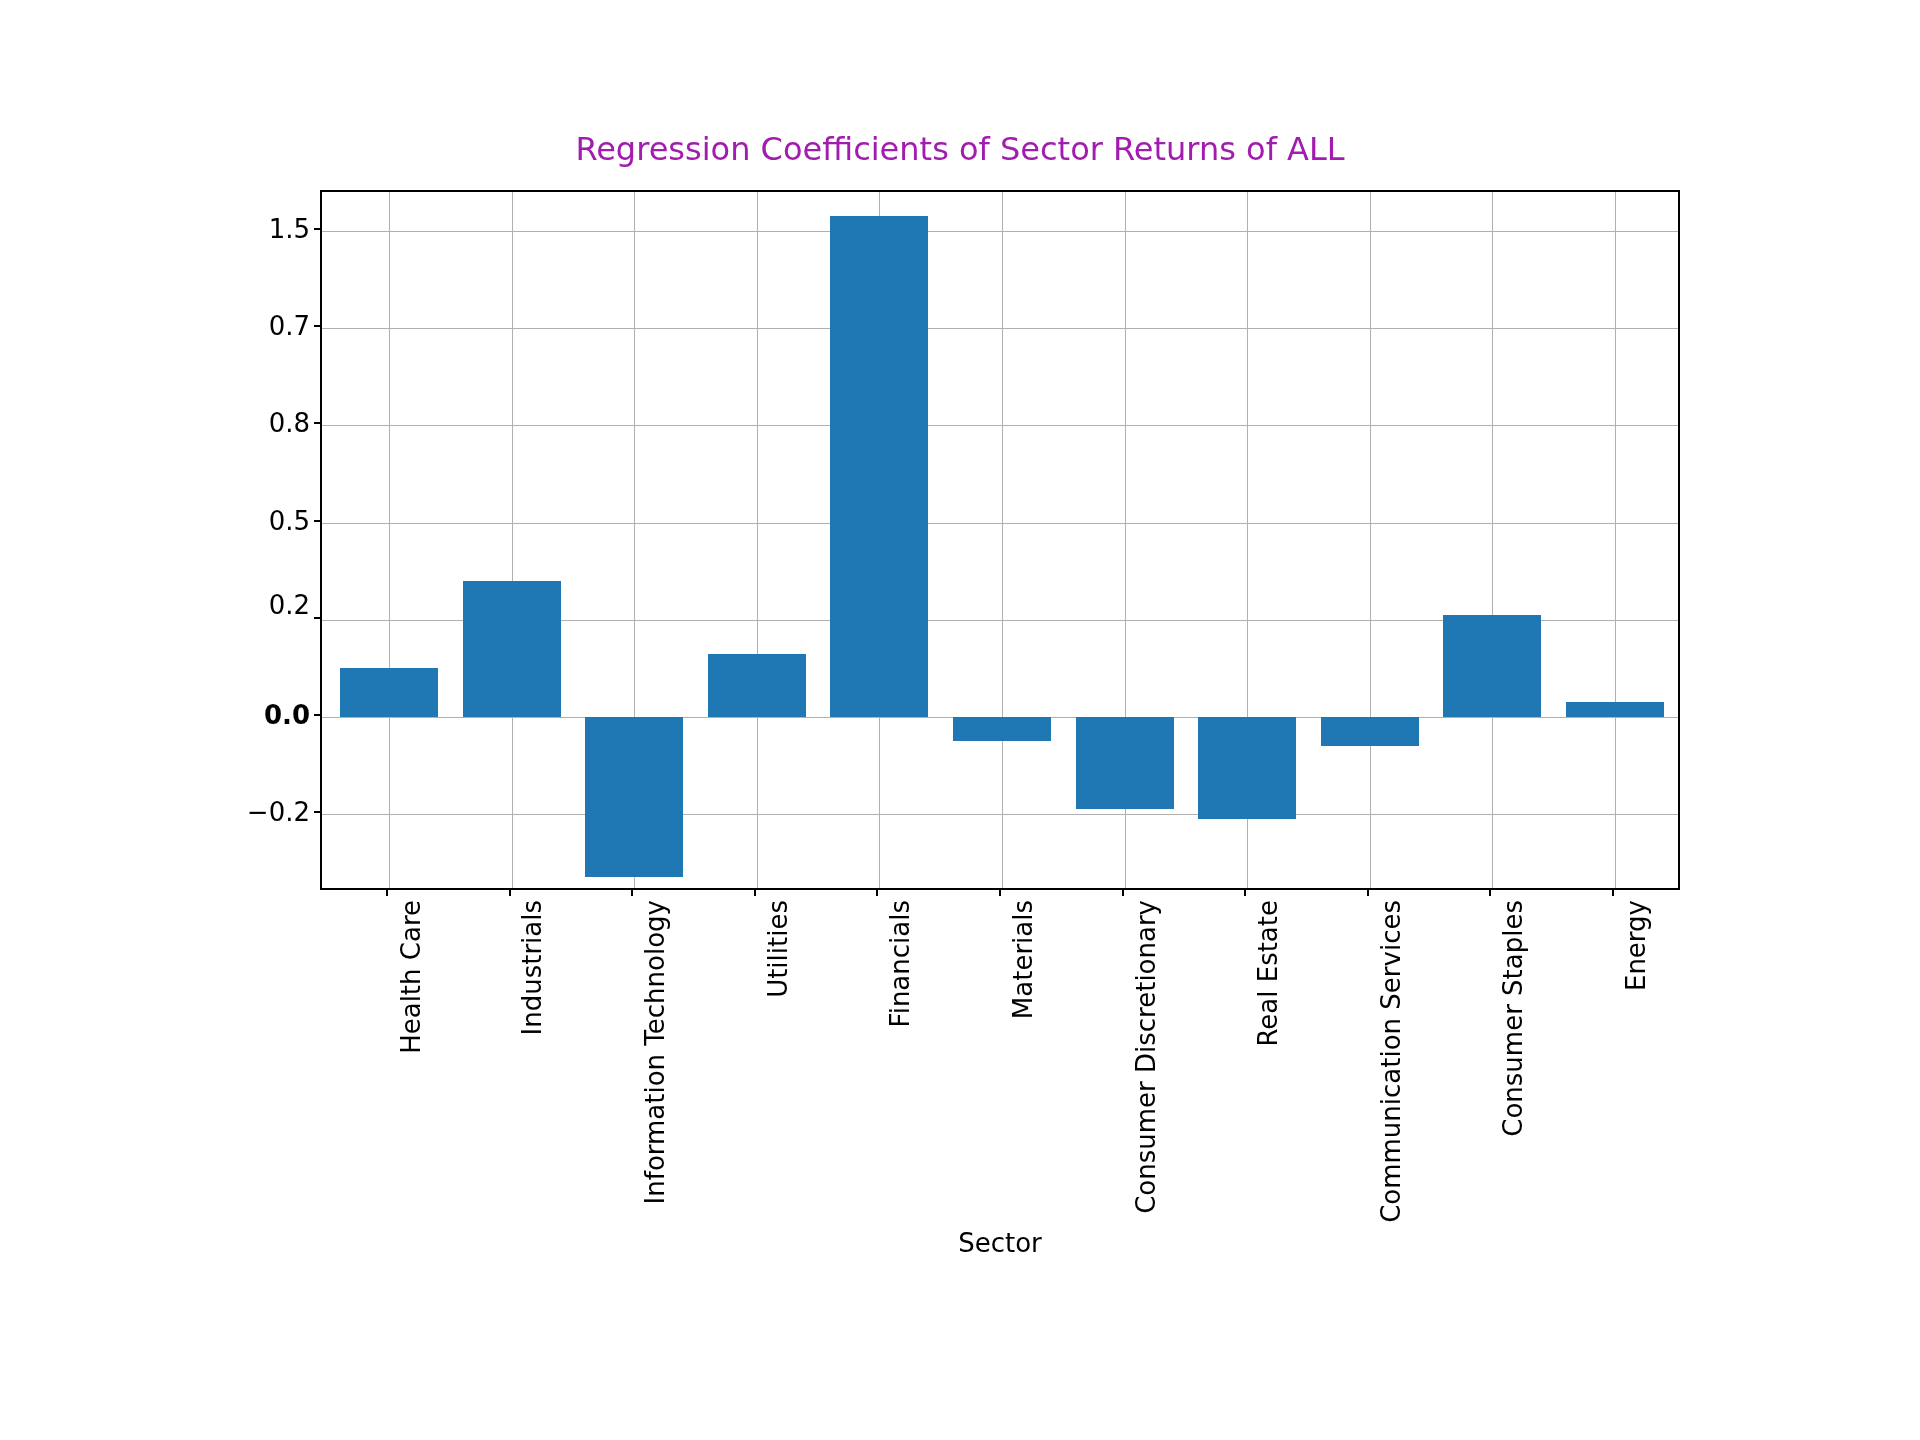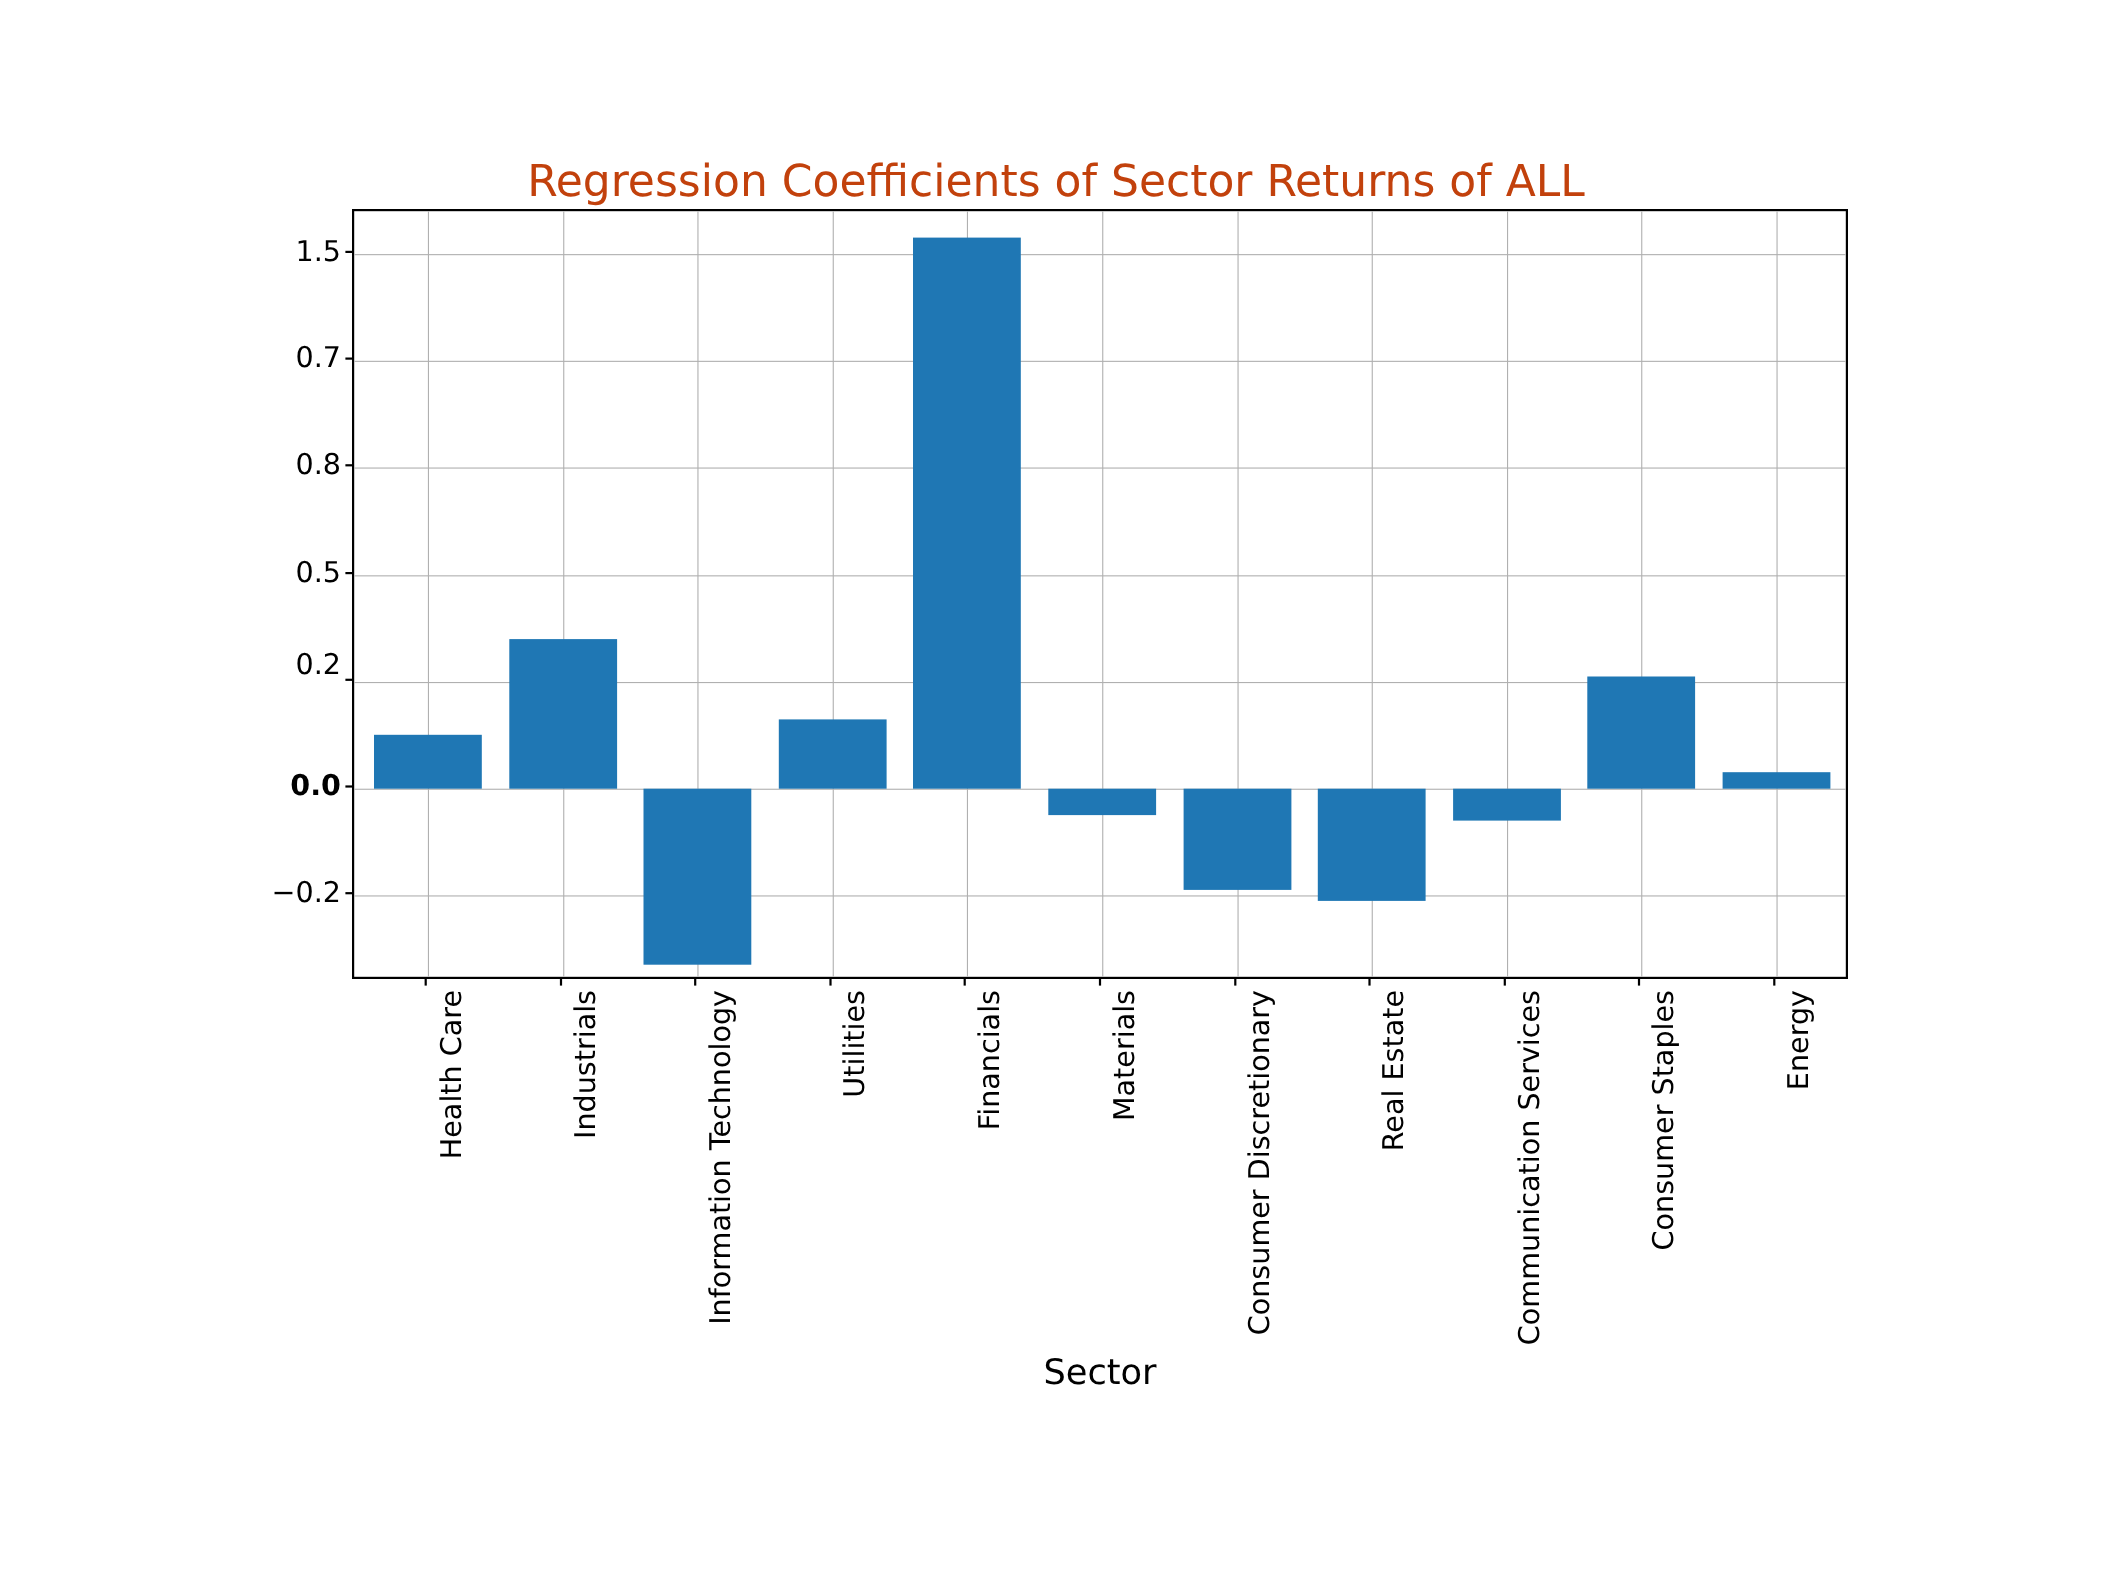--- a/index.html
+++ b/index.html
@@ -17,23 +17,22 @@
     width: 1520px;
     height: 1180px;
     position: relative;
   }
   .title {
     position: absolute;
     top: 0;
     left: 0;
     right: 0;
     text-align: center;
-    font-size: 40px;
-    color: #c2410c;
-    margin-top: 12px;
+    font-size: 32px;
+    color: #a21caf;
   }
   .axes-outer {
     position: absolute;
     top: 60px;
     left: 120px;
     width: 1360px;
     height: 700px;
   }
   .axes {
     position: absolute;
@@ -84,21 +83,21 @@
     top: 50%;
     transform: translateY(-50%) rotate(-90deg);
     font-size: 32px;
     color: #000;
     white-space: nowrap;
   }
   .xlabel {
     position: absolute;
     left: 50%;
     transform: translateX(-50%);
-    font-size: 32px;
+    font-size: 26px;
     color: #000;
     white-space: nowrap;
   }
   .tick-mark-y {
     position:absolute;
     right:100%;
     width:6px;
     height:2px;
     background:#000;
     transform: translateY(-50%);

